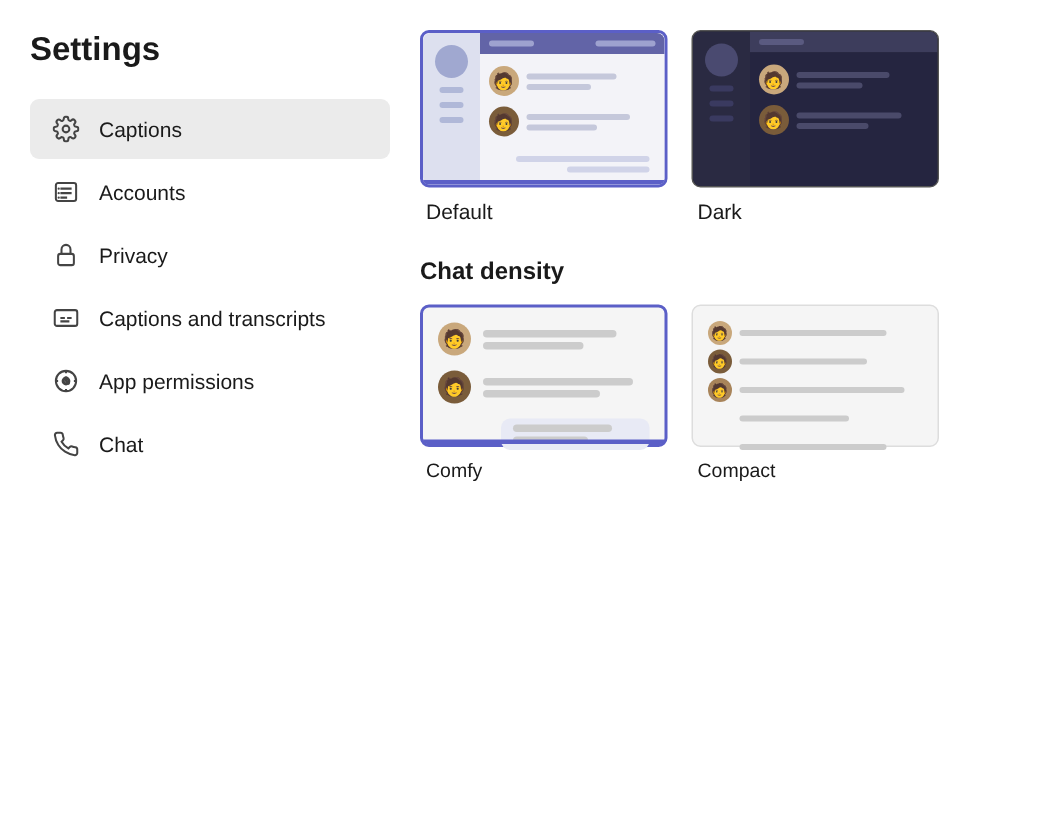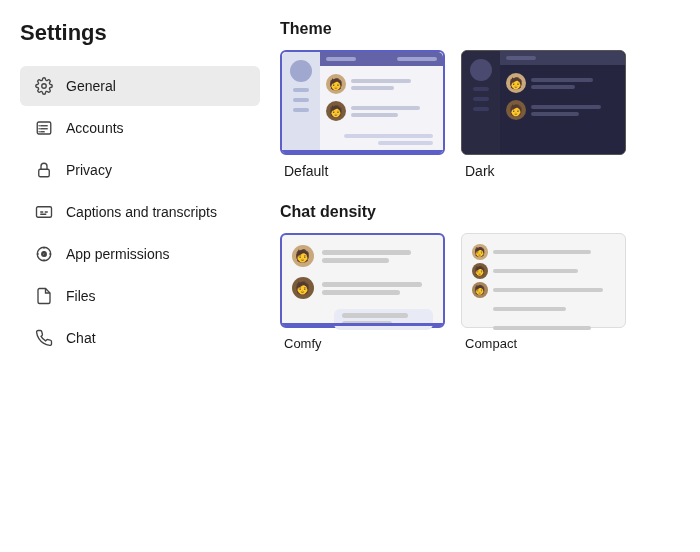--- a/index.html
+++ b/index.html
@@ -197,21 +197,21 @@
   <div class="sidebar">
     <h1 class="page-title">Settings</h1>
 
     <div class="sidebar-item active">
       <span class="sidebar-icon">
         <svg viewBox="0 0 24 24" fill="none" stroke="currentColor" stroke-width="1.8">
           <circle cx="12" cy="12" r="3"></circle>
           <path d="M19.4 15a1.65 1.65 0 0 0 .33 1.82l.06.06a2 2 0 0 1-2.83 2.83l-.06-.06a1.65 1.65 0 0 0-1.82-.33 1.65 1.65 0 0 0-1 1.51V21a2 2 0 0 1-4 0v-.09A1.65 1.65 0 0 0 9 19.4a1.65 1.65 0 0 0-1.82.33l-.06.06a2 2 0 0 1-2.83-2.83l.06-.06A1.65 1.65 0 0 0 4.68 15a1.65 1.65 0 0 0-1.51-1H3a2 2 0 0 1 0-4h.09A1.65 1.65 0 0 0 4.6 9a1.65 1.65 0 0 0-.33-1.82l-.06-.06a2 2 0 0 1 2.83-2.83l.06.06A1.65 1.65 0 0 0 9 4.68a1.65 1.65 0 0 0 1-1.51V3a2 2 0 0 1 4 0v.09a1.65 1.65 0 0 0 1 1.51 1.65 1.65 0 0 0 1.82-.33l.06-.06a2 2 0 0 1 2.83 2.83l-.06.06A1.65 1.65 0 0 0 19.4 9a1.65 1.65 0 0 0 1.51 1H21a2 2 0 0 1 0 4h-.09a1.65 1.65 0 0 0-1.51 1z"></path>
         </svg>
       </span>
-      <span>General</span>
+      <span>Captions</span>
     </div>
 
     <div class="sidebar-item">
       <span class="sidebar-icon">
         <svg viewBox="0 0 24 24" fill="none" stroke="currentColor" stroke-width="1.8">
           <rect x="3" y="4" width="18" height="16" rx="2"></rect>
           <line x1="7" y1="9" x2="17" y2="9"></line>
           <line x1="7" y1="13" x2="17" y2="13"></line>
           <line x1="7" y1="17" x2="13" y2="17"></line>
           <circle cx="5.5" cy="9" r="1" fill="currentColor" stroke="none"></circle>
@@ -249,44 +249,34 @@
           <circle cx="12" cy="12" r="9"></circle>
           <path d="M12 8v4l3 3"></path>
           <circle cx="12" cy="12" r="2" fill="none"></circle>
           <path d="M9 12a3 3 0 1 0 6 0 3 3 0 0 0-6 0z"></path>
           <path d="M12 3v2M12 19v2M3 12h2M19 12h2"></path>
         </svg>
       </span>
       <span>App permissions</span>
     </div>
 
+
     <div class="sidebar-item">
       <span class="sidebar-icon">
         <svg viewBox="0 0 24 24" fill="none" stroke="currentColor" stroke-width="1.8">
-          <path d="M14 2H6a2 2 0 0 0-2 2v16a2 2 0 0 0 2 2h12a2 2 0 0 0 2-2V8z"></path>
-          <polyline points="14 2 14 8 20 8"></polyline>
-        </svg>
-      </span>
-      <span>Files</span>
-    </div>
-
-    <div class="sidebar-item">
-      <span class="sidebar-icon">
-        <svg viewBox="0 0 24 24" fill="none" stroke="currentColor" stroke-width="1.8">
           <path d="M22 16.92v3a2 2 0 0 1-2.18 2 19.79 19.79 0 0 1-8.63-3.07 19.5 19.5 0 0 1-6-6 19.79 19.79 0 0 1-3.07-8.67A2 2 0 0 1 4.11 2h3a2 2 0 0 1 2 1.72c.127.96.361 1.903.7 2.81a2 2 0 0 1-.45 2.11L8.09 9.91a16 16 0 0 0 6 6l1.27-1.27a2 2 0 0 1 2.11-.45c.907.339 1.85.573 2.81.7A2 2 0 0 1 22 16.92z"></path>
         </svg>
       </span>
       <span>Chat</span>
     </div>
   </div>
 
   <div class="content">
 
     <div class="theme-section">
-      <h2 class="section-title">Theme</h2>
       <div class="theme-grid">
 
         <div class="theme-card selected-card">
           <div class="theme-preview selected">
 
             <div style="position:absolute;left:0;top:0;bottom:0;width:38px;background:#dde0ef;border-radius:5px 0 0 5px;display:flex;flex-direction:column;align-items:center;padding-top:8px;gap:6px;">
               <div style="width:22px;height:22px;border-radius:50%;background:#a0a8d0;"></div>
               <div style="width:16px;height:4px;background:#b0b8d8;border-radius:2px;"></div>
               <div style="width:16px;height:4px;background:#b0b8d8;border-radius:2px;"></div>
               <div style="width:16px;height:4px;background:#b0b8d8;border-radius:2px;"></div>

